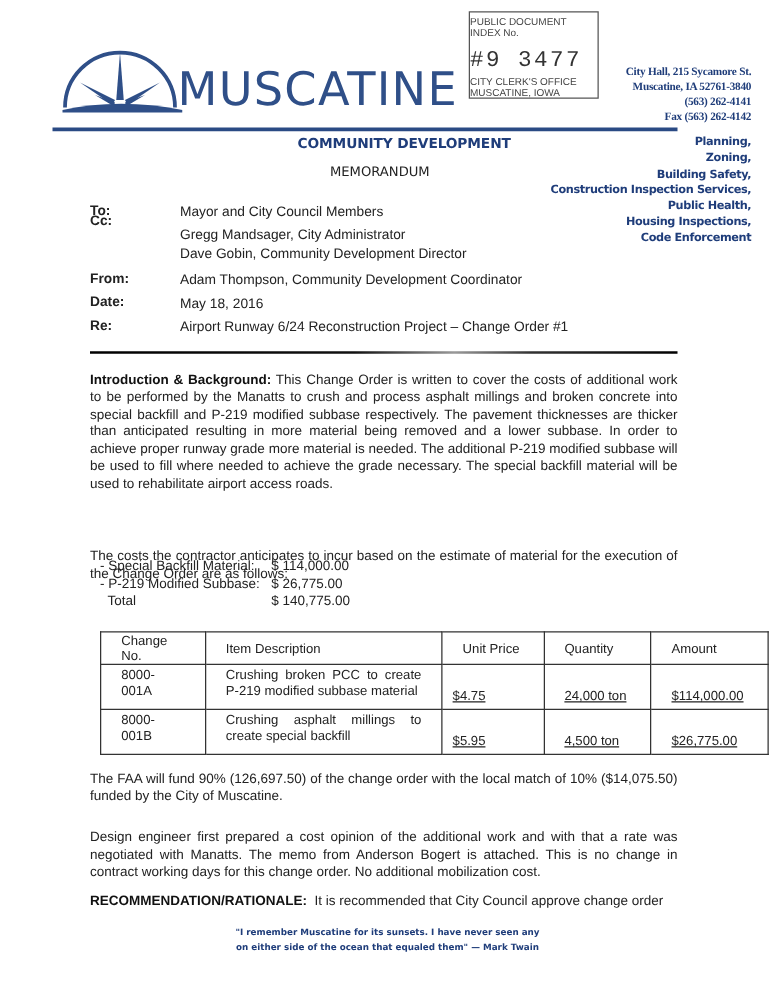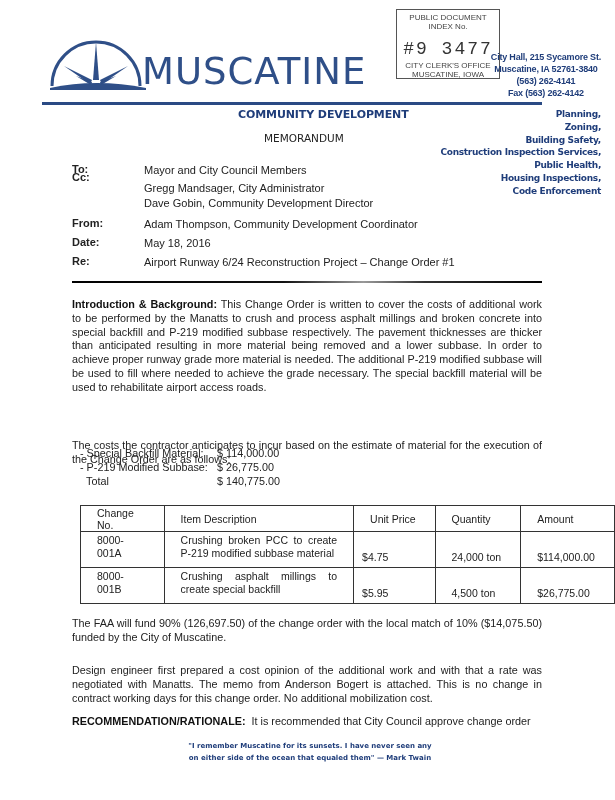--- a/index.html
+++ b/index.html
@@ -11,28 +11,28 @@
     
     .logo-svg { left: 46px; top: 38px; width: 100px; height: 55px; }
     .logo-word {
       left: 142px; top: 52px; font-family: "DejaVu Sans", sans-serif;
       font-size: 37px; color: #2f4f88; letter-spacing: 1px; line-height: 40px;
     }
     .header-rule {
       left: 42px; top: 102px; width: 500px; height: 3px; background: #2a4a84;
     }
     .addr {
-      right: 14px; top: 51px; text-align: center; color: #1f3d7a;
-      font-family: Liberation Sans, sans-serif; font-weight: bold;
+      right: 14px; top: 51px; text-align: right; color: #1f3d7a;
+      font-family: Liberation Serif, serif; font-weight: bold;
       font-size: 9px; line-height: 12px; letter-spacing: -0.2px;
     }
     .stamp {
       left: 375px; top: 9px; width: 102px; height: 68px;
-      border: 1.5px solid #555; background: #fff; text-align: center;
-      font-family: "Liberation Sans", sans-serif; color: #444; margin-left: 21px;
+      border: 1.5px solid #555; background: #fff; 
+      font-family: "Liberation Sans", sans-serif; color: #444;
     }
     .stamp .t { font-size: 8px; line-height: 9px; margin-top: 3px; }
     .stamp .num { font-family: "Liberation Mono", monospace; font-size: 18px; letter-spacing: 2px; margin-top: 9px; line-height: 18px; color: #333; }
     .stamp .b { font-size: 8px; line-height: 9px; margin-top: 3px; }
 
     .dept {
       left: 238px; top: 108px; font-size: 11px; font-weight: bold; color: #1f3d7a;
       font-family: "DejaVu Sans", sans-serif; letter-spacing: -0.1px;
     }
     .memo-title {
@@ -66,21 +66,21 @@
     
     .tbl {
       left: 80px; top: 505px; border-collapse: collapse; font-size: 10.5px; color: #222;
     }
     .tbl td, .tbl th {
       border: 1px solid #333; padding: 0 16px; font-weight: normal; text-align: left;
       vertical-align: top;
     }
     .tbl th { height: 25px; vertical-align: middle; }
     .tbl td { height: 30px; line-height: 13px; padding-top: 2px; }
-    .tbl td.low { vertical-align: bottom; padding-bottom: 3px; }
+    .tbl td.low { vertical-align: bottom; padding-bottom: 3px; text-decoration: underline; }
     .tbl td.desc { text-align: justify; text-align-last: left; }
     .c1 { width: 56px; } .c2 { width: 197px; } .c3 { width: 58px; }
     .c4 { width: 58px; } .c5 { width: 62px; }
 
     .quote {
       left: 150px; top: 740px; width: 320px; text-align: center; color: #1f3d7a;
       font-family: "DejaVu Sans", sans-serif; font-weight: bold; font-size: 7px; line-height: 12px;
     }
   </style>
 </head>

